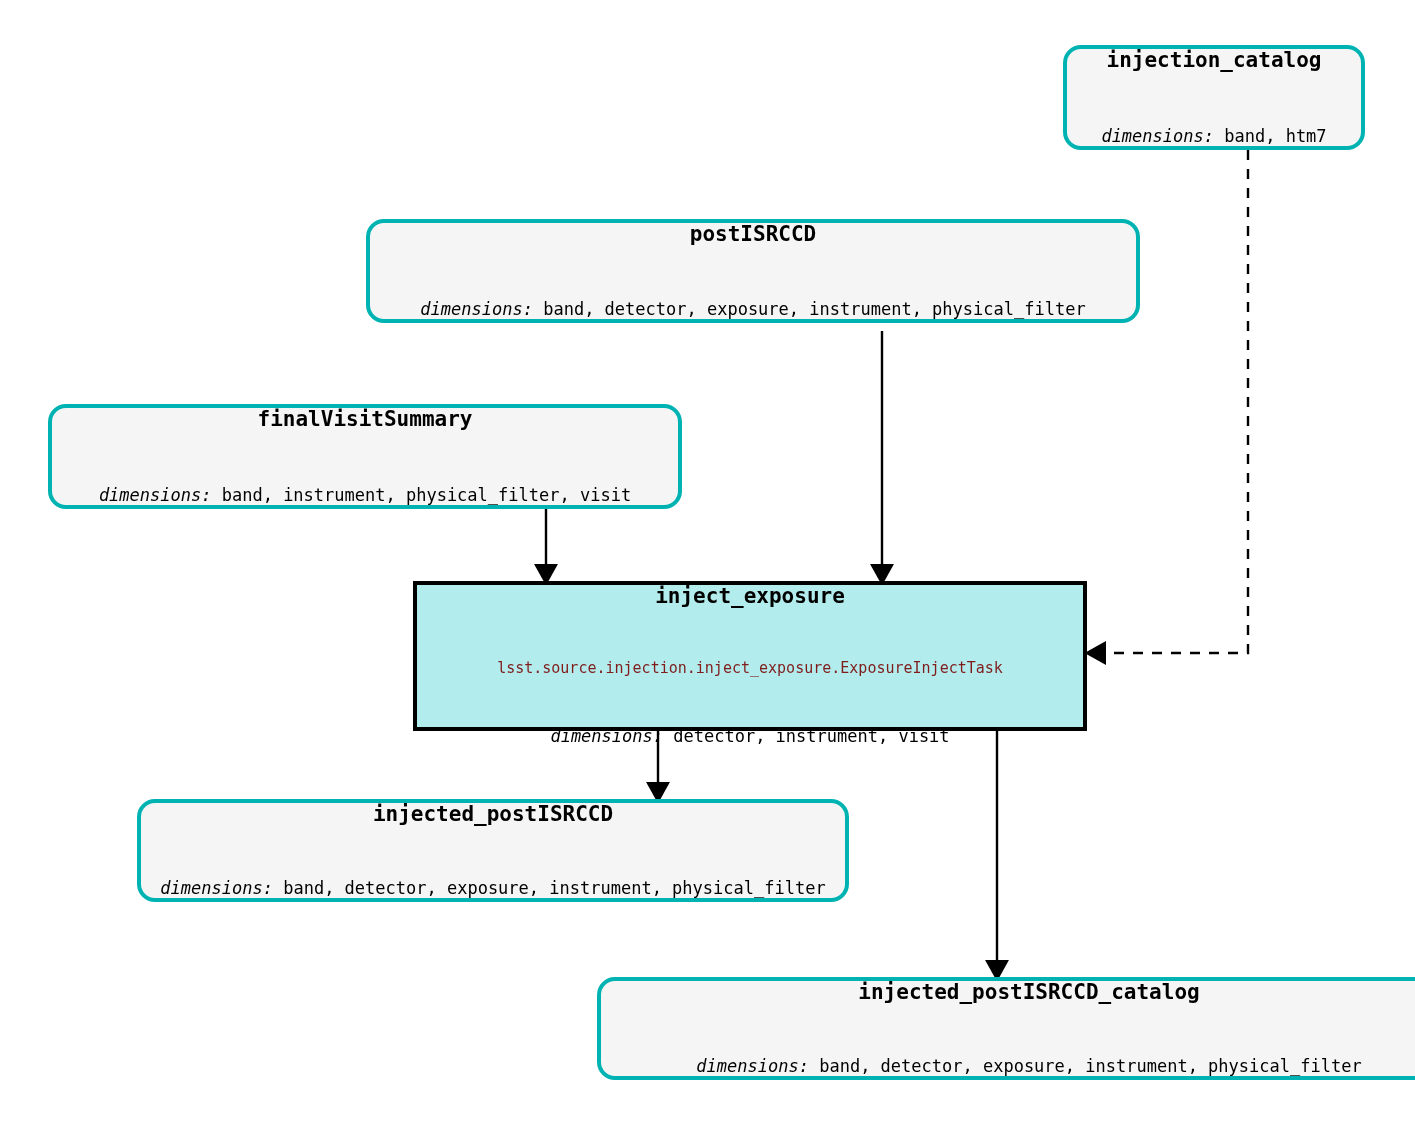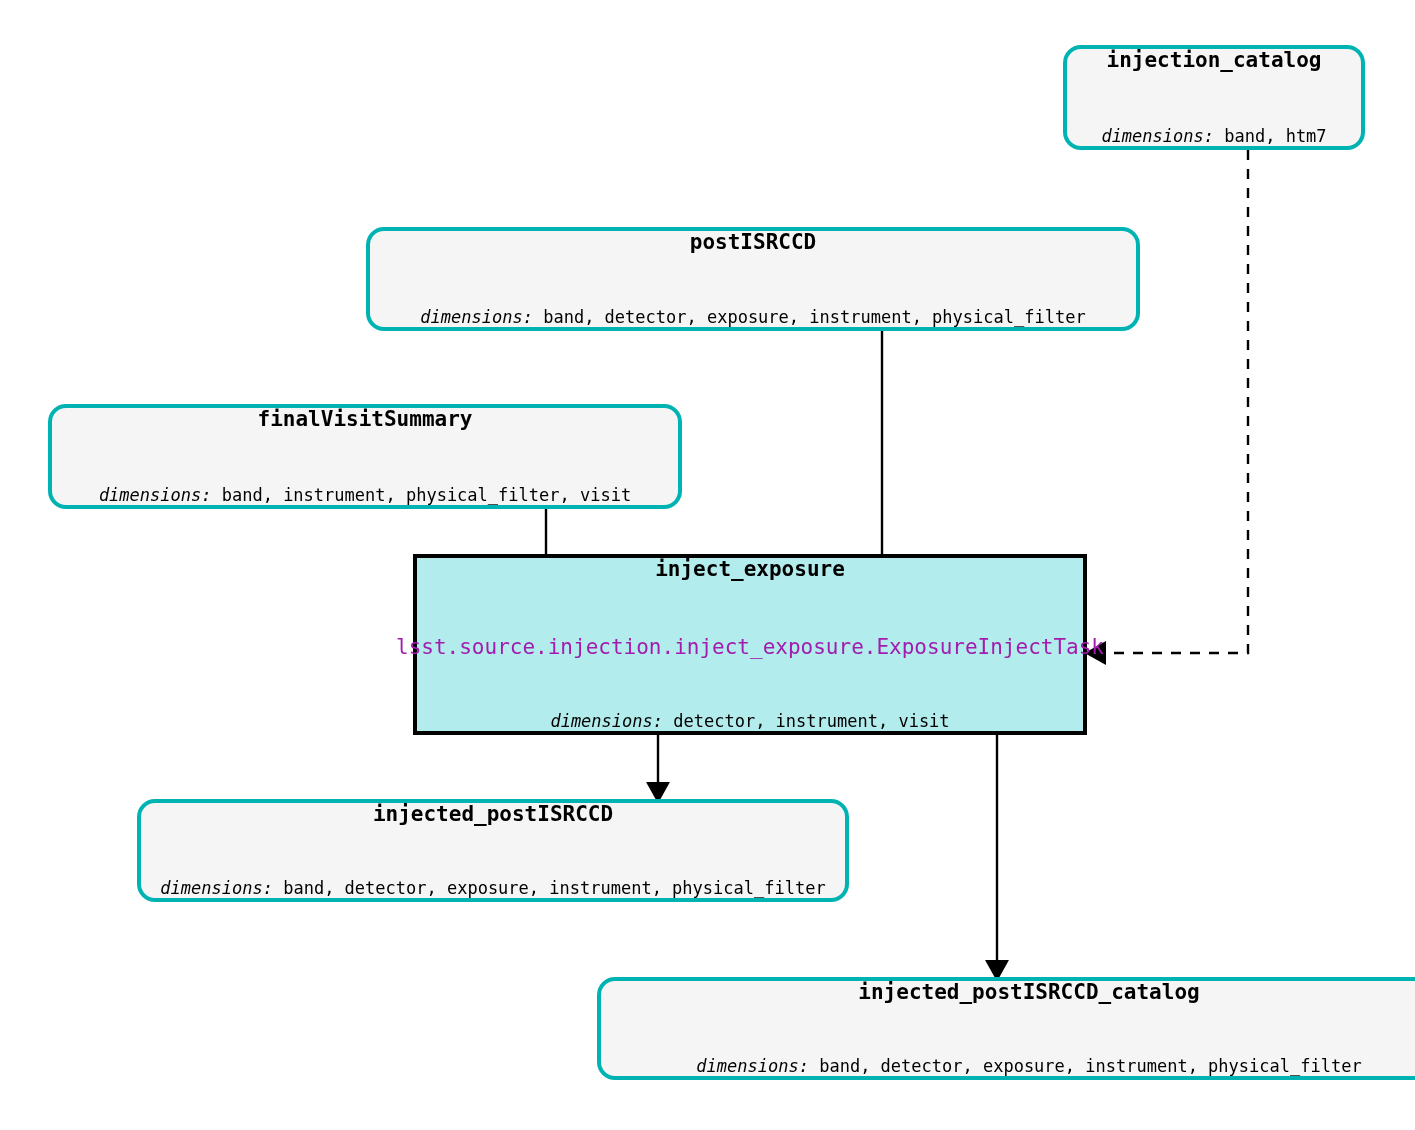--- a/index.html
+++ b/index.html
@@ -52,22 +52,22 @@
     white-space: nowrap;
     line-height: 1.1;
   }
   .node-sub {
     font-size: 17px;
     color: #000000;
     white-space: nowrap;
     line-height: 1.1;
   }
   .node-class {
-    font-size: 21px;
-    color: #a21caf;
+    font-size: 15px;
+    color: #7f1d1d;
     white-space: nowrap;
     line-height: 1.1;
   }
   .dim-label {
     font-style: italic;
   }
   .node.dataset .node-title { margin-bottom: 14px; }
   .node.task .node-title { margin-bottom: 13px; }
   .node.task .node-class { margin-bottom: 11px; }
 </style>
@@ -95,31 +95,31 @@
     <path d="M658,723 L658,792" stroke="#000000" stroke-width="2.4" fill="none" marker-end="url(#arrow-down)"></path>
 
     <path d="M997,723 L997,970" stroke="#000000" stroke-width="2.4" fill="none" marker-end="url(#arrow-down)"></path>
   </svg>
 
   <div class="node dataset" style="left:1063px; top:45px; width:302px; height:105px;">
     <div class="node-title">injection_catalog</div>
     <div class="node-sub"><span class="dim-label">dimensions:</span> <span>band, htm7</span></div>
   </div>
 
-  <div class="node dataset" style="left:366px; top:227px; width:774px; height:104px;">
+  <div class="node dataset" style="left:366px; top:219px; width:774px; height:104px;">
     <div class="node-title">postISRCCD</div>
     <div class="node-sub"><span class="dim-label">dimensions:</span> <span>band, detector, exposure, instrument, physical_filter</span></div>
   </div>
 
   <div class="node dataset" style="left:48px; top:404px; width:634px; height:105px;">
     <div class="node-title">finalVisitSummary</div>
     <div class="node-sub"><span class="dim-label">dimensions:</span> <span>band, instrument, physical_filter, visit</span></div>
   </div>
 
-  <div class="node task" style="left:413px; top:554px; width:674px; height:181px;gap:39px;">
+  <div class="node task" style="left:413px; top:581px; width:674px; height:150px;gap:39px;">
     <div class="node-title">inject_exposure</div>
     <div class="node-class">lsst.source.injection.inject_exposure.ExposureInjectTask</div>
     <div class="node-sub"><span class="dim-label">dimensions:</span> <span>detector, instrument, visit</span></div>
   </div>
 
   <div class="node dataset" style="left:137px; top:799px; width:712px; height:103px;">
     <div class="node-title">injected_postISRCCD</div>
     <div class="node-sub"><span class="dim-label">dimensions:</span> <span>band, detector, exposure, instrument, physical_filter</span></div>
   </div>
 

